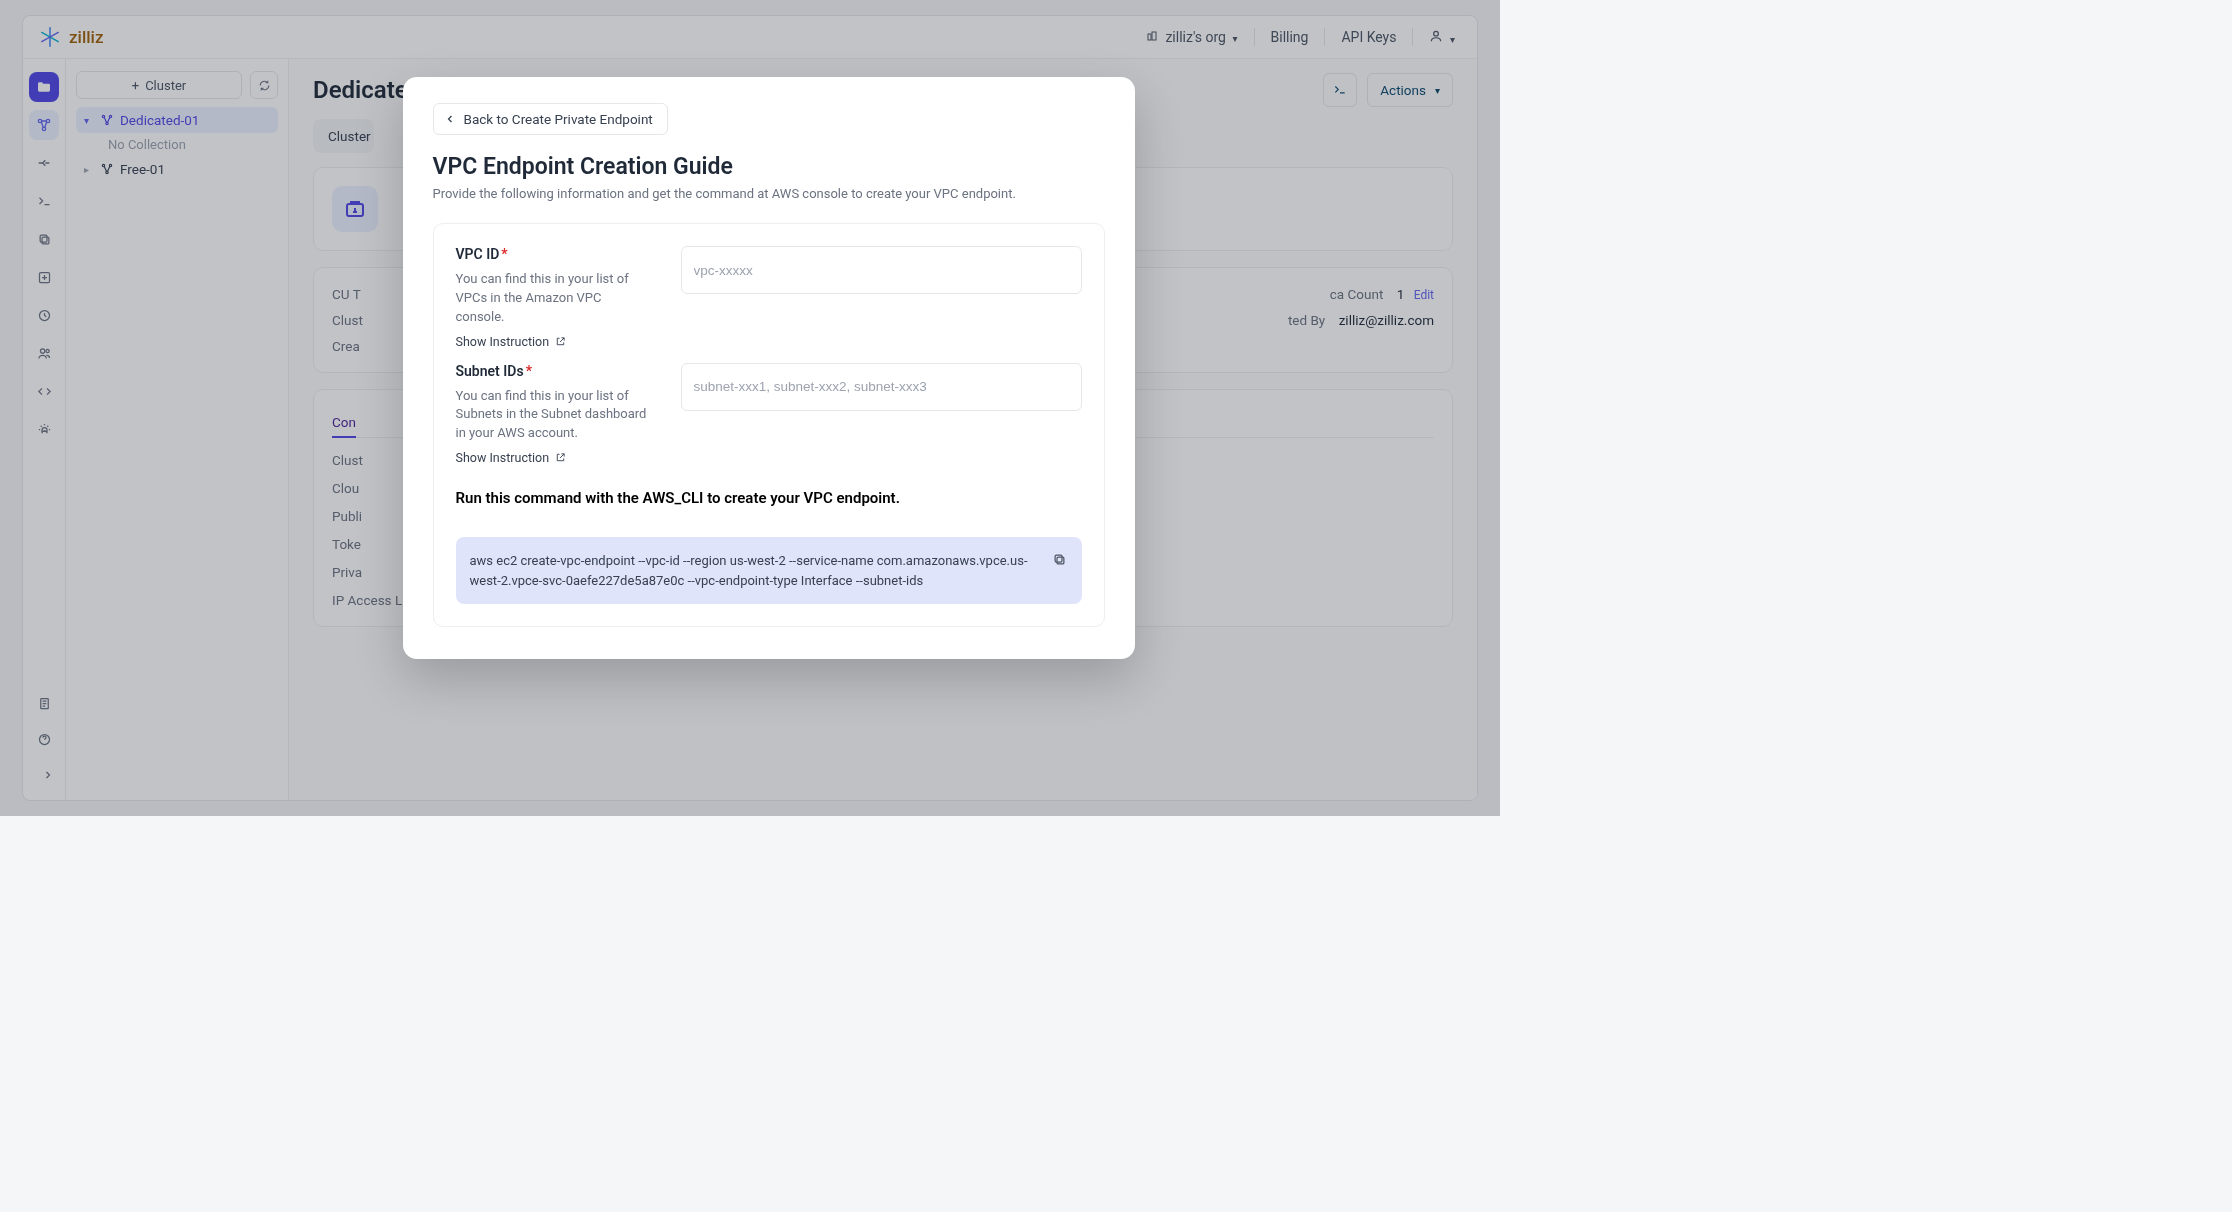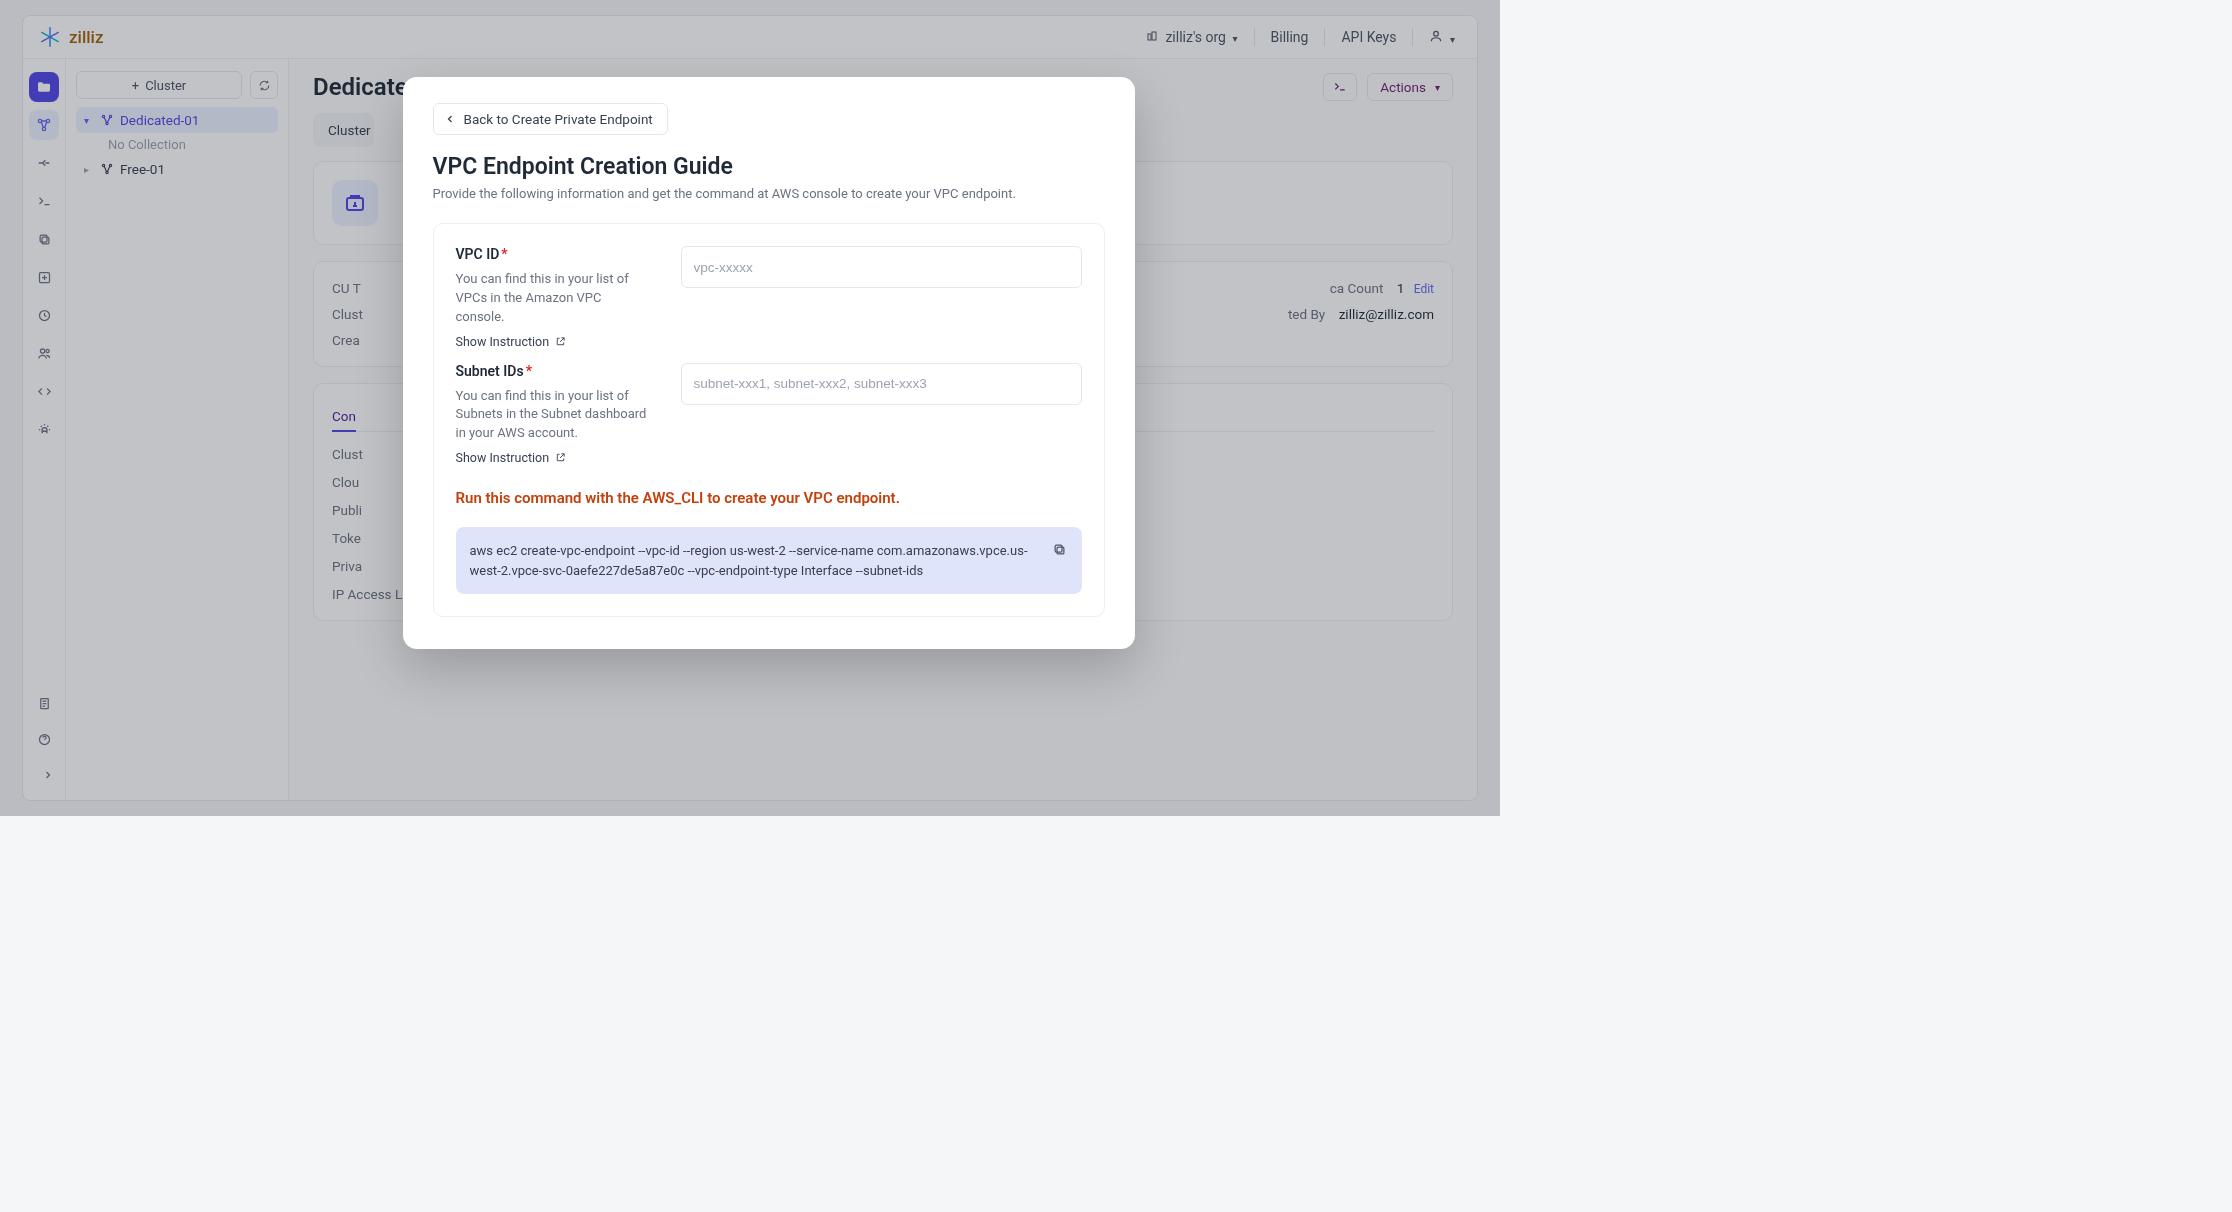--- a/index.html
+++ b/index.html
@@ -94,23 +94,23 @@
     }
     .main-header {
       display: flex; align-items: center; gap: 12px;
       margin-bottom: 12px;
     }
     .title { font-size: 24px; font-weight: 600; color: #1f2937; }
     .badge-running { color: #16a34a; background: #ecfdf5; border-radius: 4px; padding: 2px 6px; font-size: 12px; font-weight: 500; }
     .actions { margin-left: auto; display: flex; gap: 10px; }
     .icon-btn, .actions-btn {
       border: 1px solid #e5e7eb; border-radius: 6px;
-      height: 28px; padding: 0 12px;
+      height: 34px; padding: 0 12px;
       display: flex; align-items: center; justify-content: center;
-      color: #701a75; cursor: pointer; gap: 6px; font-size: 13.5px;
+      color: #0c4a6e; cursor: pointer; gap: 6px; font-size: 13.5px;
     }
     .icon-btn { width: 34px; padding: 0; }
     .tabbar { display: inline-flex; background: #f3f4f6; border-radius: 8px; padding: 3px; margin-bottom: 14px; }
     .tab { padding: 6px 12px; font-size: 13.5px; color: #374151; cursor: pointer; border-radius: 6px; }
     .tab.partial { padding-right: 0; }
     .card {
       border: 1px solid #eceef2; border-radius: 10px;
       background: #fff;
       margin-bottom: 16px;
       padding: 18px;
@@ -164,26 +164,26 @@
     .field-row { display: flex; gap: 30px; margin-bottom: 14px; }
     .field-left { width: 195px; }
     .field-label { font-weight: 600; color: #1f2937; font-size: 14px; margin-bottom: 8px; }
     .required { color: #dc2626; margin-left: 2px; }
     .field-help { color: #6b7280; font-size: 13px; line-height: 1.45; margin-bottom: 6px; }
     .show-inst { color: #374151; font-size: 12.5px; display: inline-flex; align-items: center; gap: 6px; cursor: pointer; }
     .field-input {
       flex: 1;
     }
     .text-input {
-      width: 100%; height: 42px;
+      width: 100%; height: 48px;
       border: 1px solid #e5e7eb; border-radius: 6px;
       padding: 0 12px; font-size: 13.5px; color: #1f2937;
     }
     .text-input::placeholder { color: #9ca3af; }
-    .cmd-title { font-weight: 600; color: #c2410c; font-size: 15px; margin-bottom: 20px; }
+    .cmd-title { font-weight: 600; color: #000000; font-size: 15px; margin-bottom: 30px; }
     .code-block {
       background: #e0e4fb;
       border-radius: 8px;
       padding: 14px 44px 14px 14px;
       font-size: 13px;
       color: #374151;
       line-height: 1.5;
       position: relative;
       word-break: break-word;
     }

